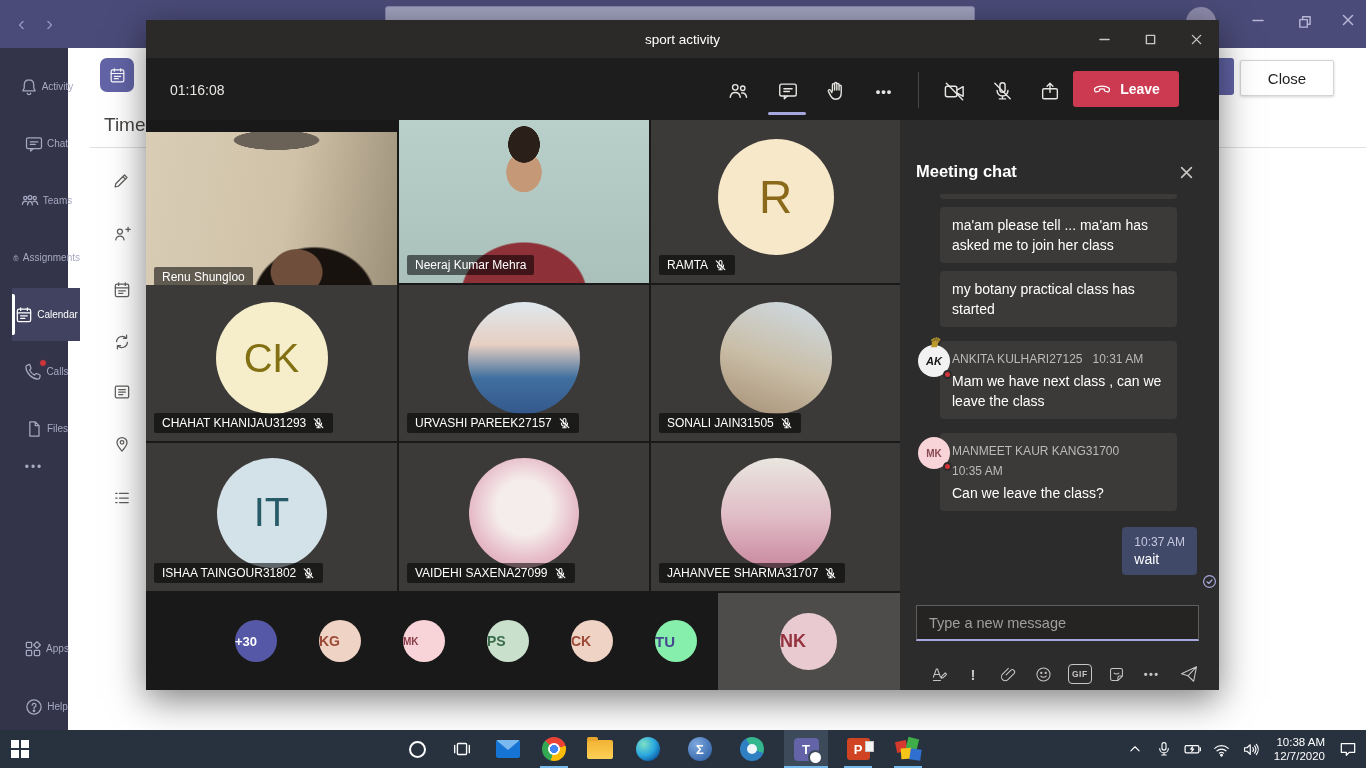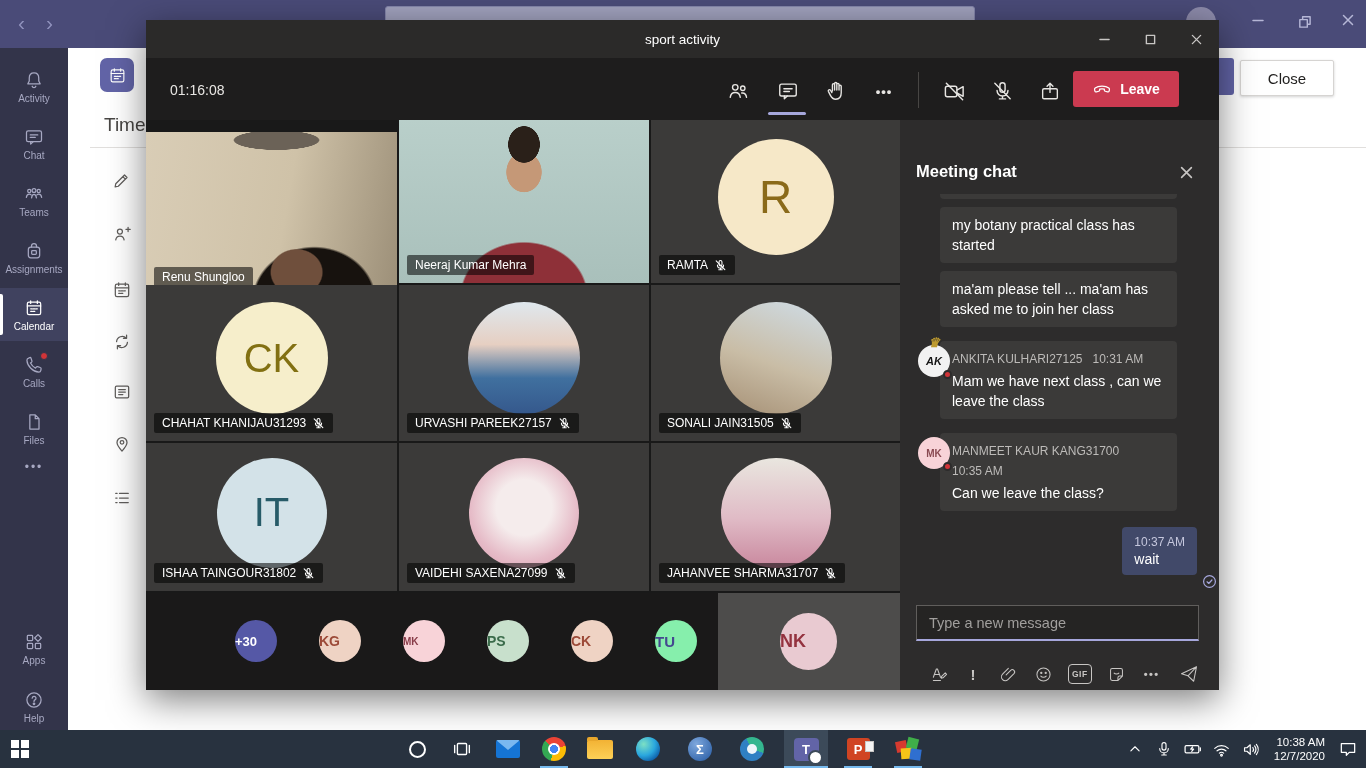--- a/index.html
+++ b/index.html
@@ -19,21 +19,21 @@
     display:flex;align-items:center;justify-content:center}
   #bg-timezone{left:104px;top:66px;color:#484644;font-size:19px}
   #bg-divider{left:90px;top:99px;width:1276px;height:1px;background:#e1dfdd}
   .bg-form-ic{left:112px;color:#605e5c}
   #bg-close{left:1240px;top:12px;width:94px;height:36px;background:#fff;border:1px solid #d6d4d2;border-radius:2px;
     box-shadow:0 1px 3px rgba(0,0,0,.18);color:#201f1e;font-size:15px;display:flex;align-items:center;justify-content:center}
   #bg-purple-sliver{left:1216px;top:10px;width:18px;height:37px;background:#6264a7;border-radius:3px}
 
   
   #rail{left:0;top:48px;width:68px;height:682px;background:#33344a;z-index:2}
-  .rail-item{position:absolute;left:0;width:68px;height:53px;display:flex;flex-direction:column;align-items:center;
+  .rail-item{position:absolute;left:12px;width:68px;height:53px;display:flex;flex-direction:row;align-items:center;
     justify-content:center;gap:3px;color:#a7a8c2;font-size:10px}
   .rail-item.sel{background:#40425f;color:#fff}
   .rail-item.sel::before{content:"";position:absolute;left:0;top:6px;bottom:6px;width:3px;background:#fff;border-radius:0 2px 2px 0}
   .rail-dot{position:absolute;width:8px;height:8px;border-radius:50%;background:#d13438;border:1.5px solid #33344a}
   #rail-more{left:0;width:68px;text-align:center;color:#a7a8c2;font-size:12px;letter-spacing:2px}
 
   
   #mtg{left:146px;top:20px;width:1073px;height:670px;background:#1e1d1d;z-index:5;
     box-shadow:0 10px 34px rgba(0,0,0,.5);color:#fff}
   #mtg-titlebar{left:0;top:0;width:1073px;height:38px;background:#2b2a29;display:flex;align-items:center}
@@ -607,22 +607,22 @@
   <div id="panel" class="abs">
     <span id="panel-title" class="abs">Meeting chat</span>
     <div id="panel-close" class="abs">
         <svg class="ic" width="13" height="13" viewBox="0 0 12 12">
           <use href="#g-x"></use>
         </svg>
       </div>
 
     <div id="msgs" class="abs">
       <div class="bub" style="height:5px;padding:0;border-radius:0 0 4px 4px"></div>
+      <div class="bub"><span>ma'am please tell ... ma'am has asked me to join her class</span></div>
       <div class="bub"><span>my botany practical class has started</span></div>
-      <div class="bub"><span>ma'am please tell ... ma'am has asked me to join her class</span></div>
 
       <div class="grp">
         <div class="cav" style="background:#f2f2f2;color:#151515;font-style:italic">
           <span class="crown">♛</span>
           <span>AK</span>
           <span class="busy"></span>
         </div>
         <div class="bub">
           <div class="hdr"><span>ANKITA KULHARI27125</span><span class="t">10:31 AM</span></div>
           <span>Mam we have next class , can we leave the class</span>

